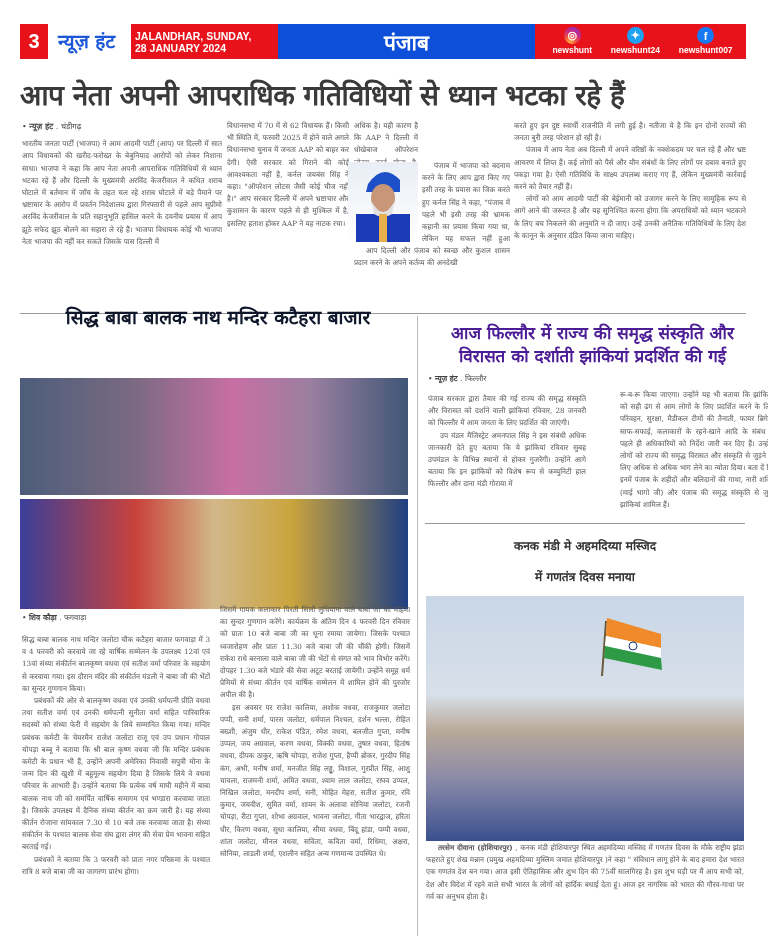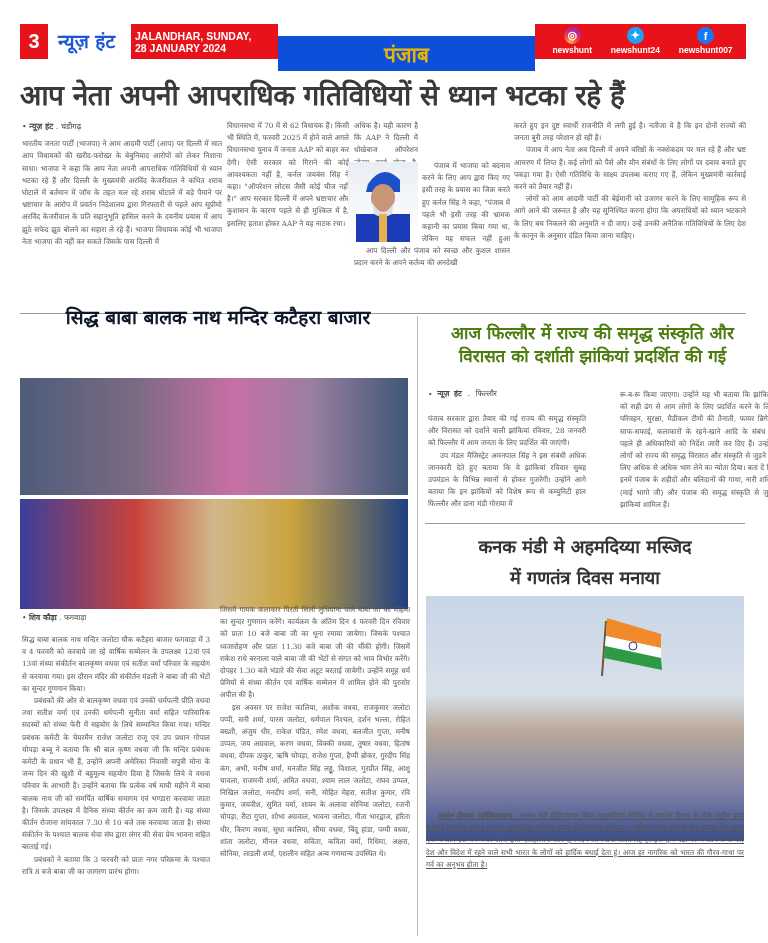--- a/index.html
+++ b/index.html
@@ -1,42 +1,42 @@
 <!DOCTYPE html>
 <html><head>
 <meta charset="utf-8">
 <style>
   * { box-sizing: border-box; margin: 0; padding: 0; }
   html, body { width: 768px; height: 943px; background: #ffffff; overflow: hidden; }
   body { font-family: "DejaVu Sans", sans-serif; color: #333; position: relative; }
   .pagebox { position: absolute; top: 24px; left: 20px; width: 28px; height: 35px; background: #e8131a; color: #fff; font-family: "Liberation Sans", sans-serif; font-weight: bold; font-size: 20px; display: flex; align-items: center; justify-content: center; }
   .logo { position: absolute; top: 26px; left: 58px; color: #1b57d6; font-weight: bold; font-size: 19px; font-family: "DejaVu Sans", sans-serif; line-height: 30px; }
   .datebox { position: absolute; top: 24px; left: 131px; width: 147px; height: 35px; background: #e8131a; color: #fff; font-family: "Liberation Sans", sans-serif; font-weight: bold; font-size: 10.5px; line-height: 12px; padding: 6px 12px 0 4px; }
-  .sectionbox { position: absolute; top: 36px; left: 278px; width: 257px; height: 35px; background: #0d4fd8; color: #eab308; font-weight: bold; font-size: 21px; display: flex; align-items: center; justify-content: center; padding-left: 0; }
+  .sectionbox { position: absolute; top: 24px; left: 278px; width: 257px; height: 35px; background: #0d4fd8; color: #ffffff; font-weight: bold; font-size: 21px; display: flex; align-items: center; justify-content: center; padding-left: 0; }
   .sectionbox span { position: relative; left: 0; }
   .socialbox { position: absolute; top: 24px; left: 535px; width: 211px; height: 35px; background: #e8131a; display: flex; justify-content: space-around; padding: 3px 4px 0 8px; }
   .soc { display: flex; flex-direction: column; align-items: center; color: #fff; font-family: "Liberation Sans", sans-serif; font-size: 8.5px; font-weight: bold; }
   .soc .ic { width: 17px; height: 17px; border-radius: 50%; display: flex; align-items: center; justify-content: center; font-size: 11px; color: #fff; font-weight: bold; margin-bottom: 1px; }
   .ic.insta { background: radial-gradient(circle at 30% 100%, #fdc540 0%, #f24e3a 35%, #c2278d 65%, #7336c8 100%); }
   .ic.tw { background: #1da1f2; }
   .ic.fb { background: #1877f2; font-family: "Liberation Sans", sans-serif; }
 
   
   .h-main { position: absolute; top: 76px; left: 20px; width: 730px; font-size: 28px; font-weight: bold; color: #3a3a3a; letter-spacing: -0.5px; white-space: nowrap; line-height: 40px; }
   .byline { font-size: 8px; color: #444; }
   .byline b { font-weight: bold; }
   .col { position: absolute; font-size: 7.2px; line-height: 12.2px; color: #555; text-align: justify; font-family: "DejaVu Serif", serif; overflow: hidden; }
   .col p { text-indent: 12px; }
   .col p.noind { text-indent: 0; }
   .rule { position: absolute; height: 2px; background: #9a9a9a; }
   .vrule { position: absolute; width: 1px; background: #bbb; }
 
   .h-kirtan { position: absolute; top: 304px; left: 24px; width: 388px; font-size: 19px; font-weight: bold; color: #0f172a; text-align: center; line-height: 26px; }
-  .h-phillaur { position: absolute; top: 322px; left: 425px; width: 335px; font-size: 17px; font-weight: bold; color: #4d7c0f; text-align: center; line-height: 23px; }
-  .h-kanak { position: absolute; top: 531px; left: 425px; width: 320px; font-size: 18px; font-weight: bold; color: #333; text-align: center; line-height: 31px; }
+  .h-phillaur { position: absolute; top: 322px; left: 425px; width: 335px; font-size: 17px; font-weight: bold; color: #4c1d95; text-align: center; line-height: 23px; }
+  .h-kanak { position: absolute; top: 531px; left: 425px; width: 320px; font-size: 12px; font-weight: bold; color: #333; text-align: center; line-height: 31px; }
 
   .photo { position: absolute; overflow: hidden; }
   .photo-sardar { top: 162px; left: 348px; width: 70px; height: 80px; background: linear-gradient(#e9eef5, #fff); }
   .photo-kirtan1 { top: 378px; left: 20px; width: 388px; height: 117px; background: linear-gradient(90deg, #4c5d7a 0%, #7b6a82 30%, #c86fa5 55%, #9a7fa0 75%, #3f5676 100%); }
   .photo-kirtan2 { top: 499px; left: 20px; width: 388px; height: 110px; background: linear-gradient(90deg, #3b3f9a 0%, #c9423b 30%, #d2b88a 50%, #caa43d 70%, #1f3f82 100%); }
   .photo-kanak { top: 596px; left: 426px; width: 318px; height: 245px; background: linear-gradient(#c8d6e6 0%, #d8e0ea 40%, #b9a99a 55%, #8a8aa8 75%, #3a4f8e 100%); }
 
   .caption-bar { font-size: 7.6px; color: #444; font-family: "DejaVu Serif", serif; }
 </style>
 </head>
@@ -114,22 +114,22 @@
 <div class="col" style="top:604px; left:220px; width:190px; height:320px;">
   <p class="noind">जिसमें गायक कलाकार पिरती सिलों लुधियाना वाले बाबा जी की महिमा का सुन्दर गुणगान करेंगे। कार्यक्रम के अंतिम दिन 4 फरवरी दिन रविवार को प्रातः 10 बजे बाबा जी का धूना रमाया जायेगा। जिसके पश्चात ध्वजारोहण और प्रातः 11.30 बजे बाबा जी की चौंकी होगी। जिसमें राकेश राधे बरनाला वाले बाबा जी की भेंटों से संगत को भाव विभोर करेंगे। दोपहर 1.30 बजे भंडारे की सेवा अटूट बरताई जायेगी। उन्होंने समूह धर्म प्रेमियों से संध्या कीर्तन एवं वार्षिक सम्मेलन में शामिल होने की पुरजोर अपील की है।</p>
   <p>इस अवसर पर राजेश कालिया, अशोक वधवा, राजकुमार जलोटा पप्पी, सनी शर्मा, पारस जलोटा, धर्मपाल निश्चल, दर्शन भल्ला, रोहित बख्शी, अंजुम धीर, राकेश पंडित, रमेश वधवा, बलजीत गुप्ता, मनीष उप्पल, जय अग्रवाल, करण वधवा, विक्की वधवा, तुषार वधवा, हितांष वधवा, दीपक ठाकुर, ऋषि चोपड़ा, राजेश गुप्ता, हैप्पी ब्रोकर, गुरदीप सिंह कंग, अभी, मनीष शर्मा, मनजीत सिंह लड्डू, विशाल, गुरप्रीत सिंह, आशु चावला, राजमनी शर्मा, अमित वधवा, श्याम लाल जलोटा, राघव उप्पल, निखिल जलोटा, मनदीप शर्मा, सनी, मोहित मेहरा, सतीश कुमार, रवि कुमार, जयवीश, सुमित वर्मा, शायन के अलावा सोनिया जलोटा, रजनी चोपड़ा, रीटा गुप्ता, शोभा अग्रवाल, भावना जलोटा, गीता भारद्वाज, हरिता धीर, किरण वधवा, सुधा कालिया, सीमा वधवा, बिंदू हांडा, पम्पी वधवा, शांता जलोटा, मीनल वधवा, सविता, कविता वर्मा, रिधिमा, अक्षरा, सोनिया, लाडली शर्मा, एशलीन सहित अन्य गणमान्य उपस्थित थे।</p>
 </div>
 <div class="vrule" style="top:316px; left:417px; height:620px;"></div>
 
 <div class="h-phillaur">
   <div>आज फिल्लौर में राज्य की समृद्ध संस्कृति और</div>
   <div>विरासत को दर्शाती झांकियां प्रदर्शित की गई</div>
 </div>
-<div class="caption-bar" style="position:absolute; top:388px; left:428px;font-family:Liberation Mono, monospace;">• <b>न्यूज़ हंट</b> . <span>फिल्लौर</span></div>
-<div class="col" style="top:393px; left:428px; width:158px; height:125px;margin-top:20px;">
+<div class="caption-bar" style="position:absolute; top:373px; left:428px;">• <b>न्यूज़ हंट</b> . <span>फिल्लौर</span></div>
+<div class="col" style="top:393px; left:428px; width:158px; height:125px;">
   <p class="noind">पंजाब सरकार द्वारा तैयार की गई राज्य की समृद्ध संस्कृति और विरासत को दर्शाने वाली झांकियां रविवार, 28 जनवरी को फिल्लौर में आम जनता के लिए प्रदर्शित की जाएंगी।</p>
   <p>उप मंडल मैजिस्ट्रेट अमनपाल सिंह ने इस संबंधी अधिक जानकारी देते हुए बताया कि ये झांकियां रविवार सुबह उपमंडल के विभिन्न स्थानों से होकर गुजरेंगी। उन्होंने आगे बताया कि इन झांकियों को विशेष रूप से कम्युनिटी हाल फिल्लौर और दाना मंडी गोराया में</p>
 </div>
 <div class="col" style="top:369px; left:620px; width:154px; height:150px;margin-top:20px;">
   <p class="noind">रू-ब-रू किया जाएगा। उन्होंने यह भी बताया कि झांकियों को सही ढंग से आम लोगों के लिए प्रदर्शित करने के लिए परिवहन, सुरक्षा, मैडीकल टीमों की तैनाती, फायर ब्रिगेड, साफ-सफाई, कलाकारों के रहने-खाने आदि के संबंध में पहले ही अधिकारियों को निर्देश जारी कर दिए हैं। उन्होंने लोगों को राज्य की समृद्ध विरासत और संस्कृति से जुड़ने के लिए अधिक से अधिक भाग लेने का न्योता दिया। बता दें कि इनमें पंजाब के शहीदों और बलिदानों की गाथा, नारी शक्ति (माई भागो जी) और पंजाब की समृद्ध संस्कृति से जुड़ी झांकियां शामिल हैं।</p>
 </div>
 <div class="rule" style="top:523px; left:425px; width:320px; height:1px;"></div>
 
 <div class="h-kanak">
   <div>कनक मंडी मे अहमदिय्या मस्जिद</div>
@@ -137,15 +137,15 @@
 </div>
 <div class="photo photo-kanak">
   <svg width="318" height="245" viewBox="0 0 318 245">
     <line x1="180" y1="25" x2="176" y2="80" stroke="#6b5a3a" stroke-width="2"></line>
     <path d="M181 22 L235 38 L235 52 L180 40 Z" fill="#f08a2a"></path>
     <path d="M180 40 L235 52 L235 62 L179 50 Z" fill="#ffffff"></path>
     <path d="M179 50 L235 62 L236 74 L178 62 Z" fill="#2f9a45"></path>
     <circle cx="207" cy="50" r="4" fill="none" stroke="#1a3a8a" stroke-width="1"></circle>
   </svg>
 </div>
-<div class="col" style="top:810px; left:426px; width:318px; height:90px; font-size:7.2px;text-decoration:underline;">
+<div class="col" style="top:842px; left:426px; width:318px; height:90px; font-size:7.2px;">
   <p><b>तरसेम दीवाना (होशियारपुर)</b> , <span>कनक मंडी होशियारपुर स्थित अहमदिय्या मस्जिद में गणतंत्र दिवस के मौके राष्ट्रीय झंडा फहराते हुए शेख मन्नान (प्रमुख अहमदिय्या मुस्लिम जमात होशियारपुर )ने कहा " संविधान लागू होने के बाद हमारा देश भारत एक गणतंत्र देश बन गया। आज इसी ऐतिहासिक और शुभ दिन की 75वीं सालगिरह है। इस शुभ घड़ी पर मैं आप सभी को, देश और विदेश में रहने वाले सभी भारत के लोगों को हार्दिक बधाई देता हूं। आज हर नागरिक को भारत की गौरव-गाथा पर गर्व का अनुभव होता है।</span></p>
 </div>
 
 </body></html>

